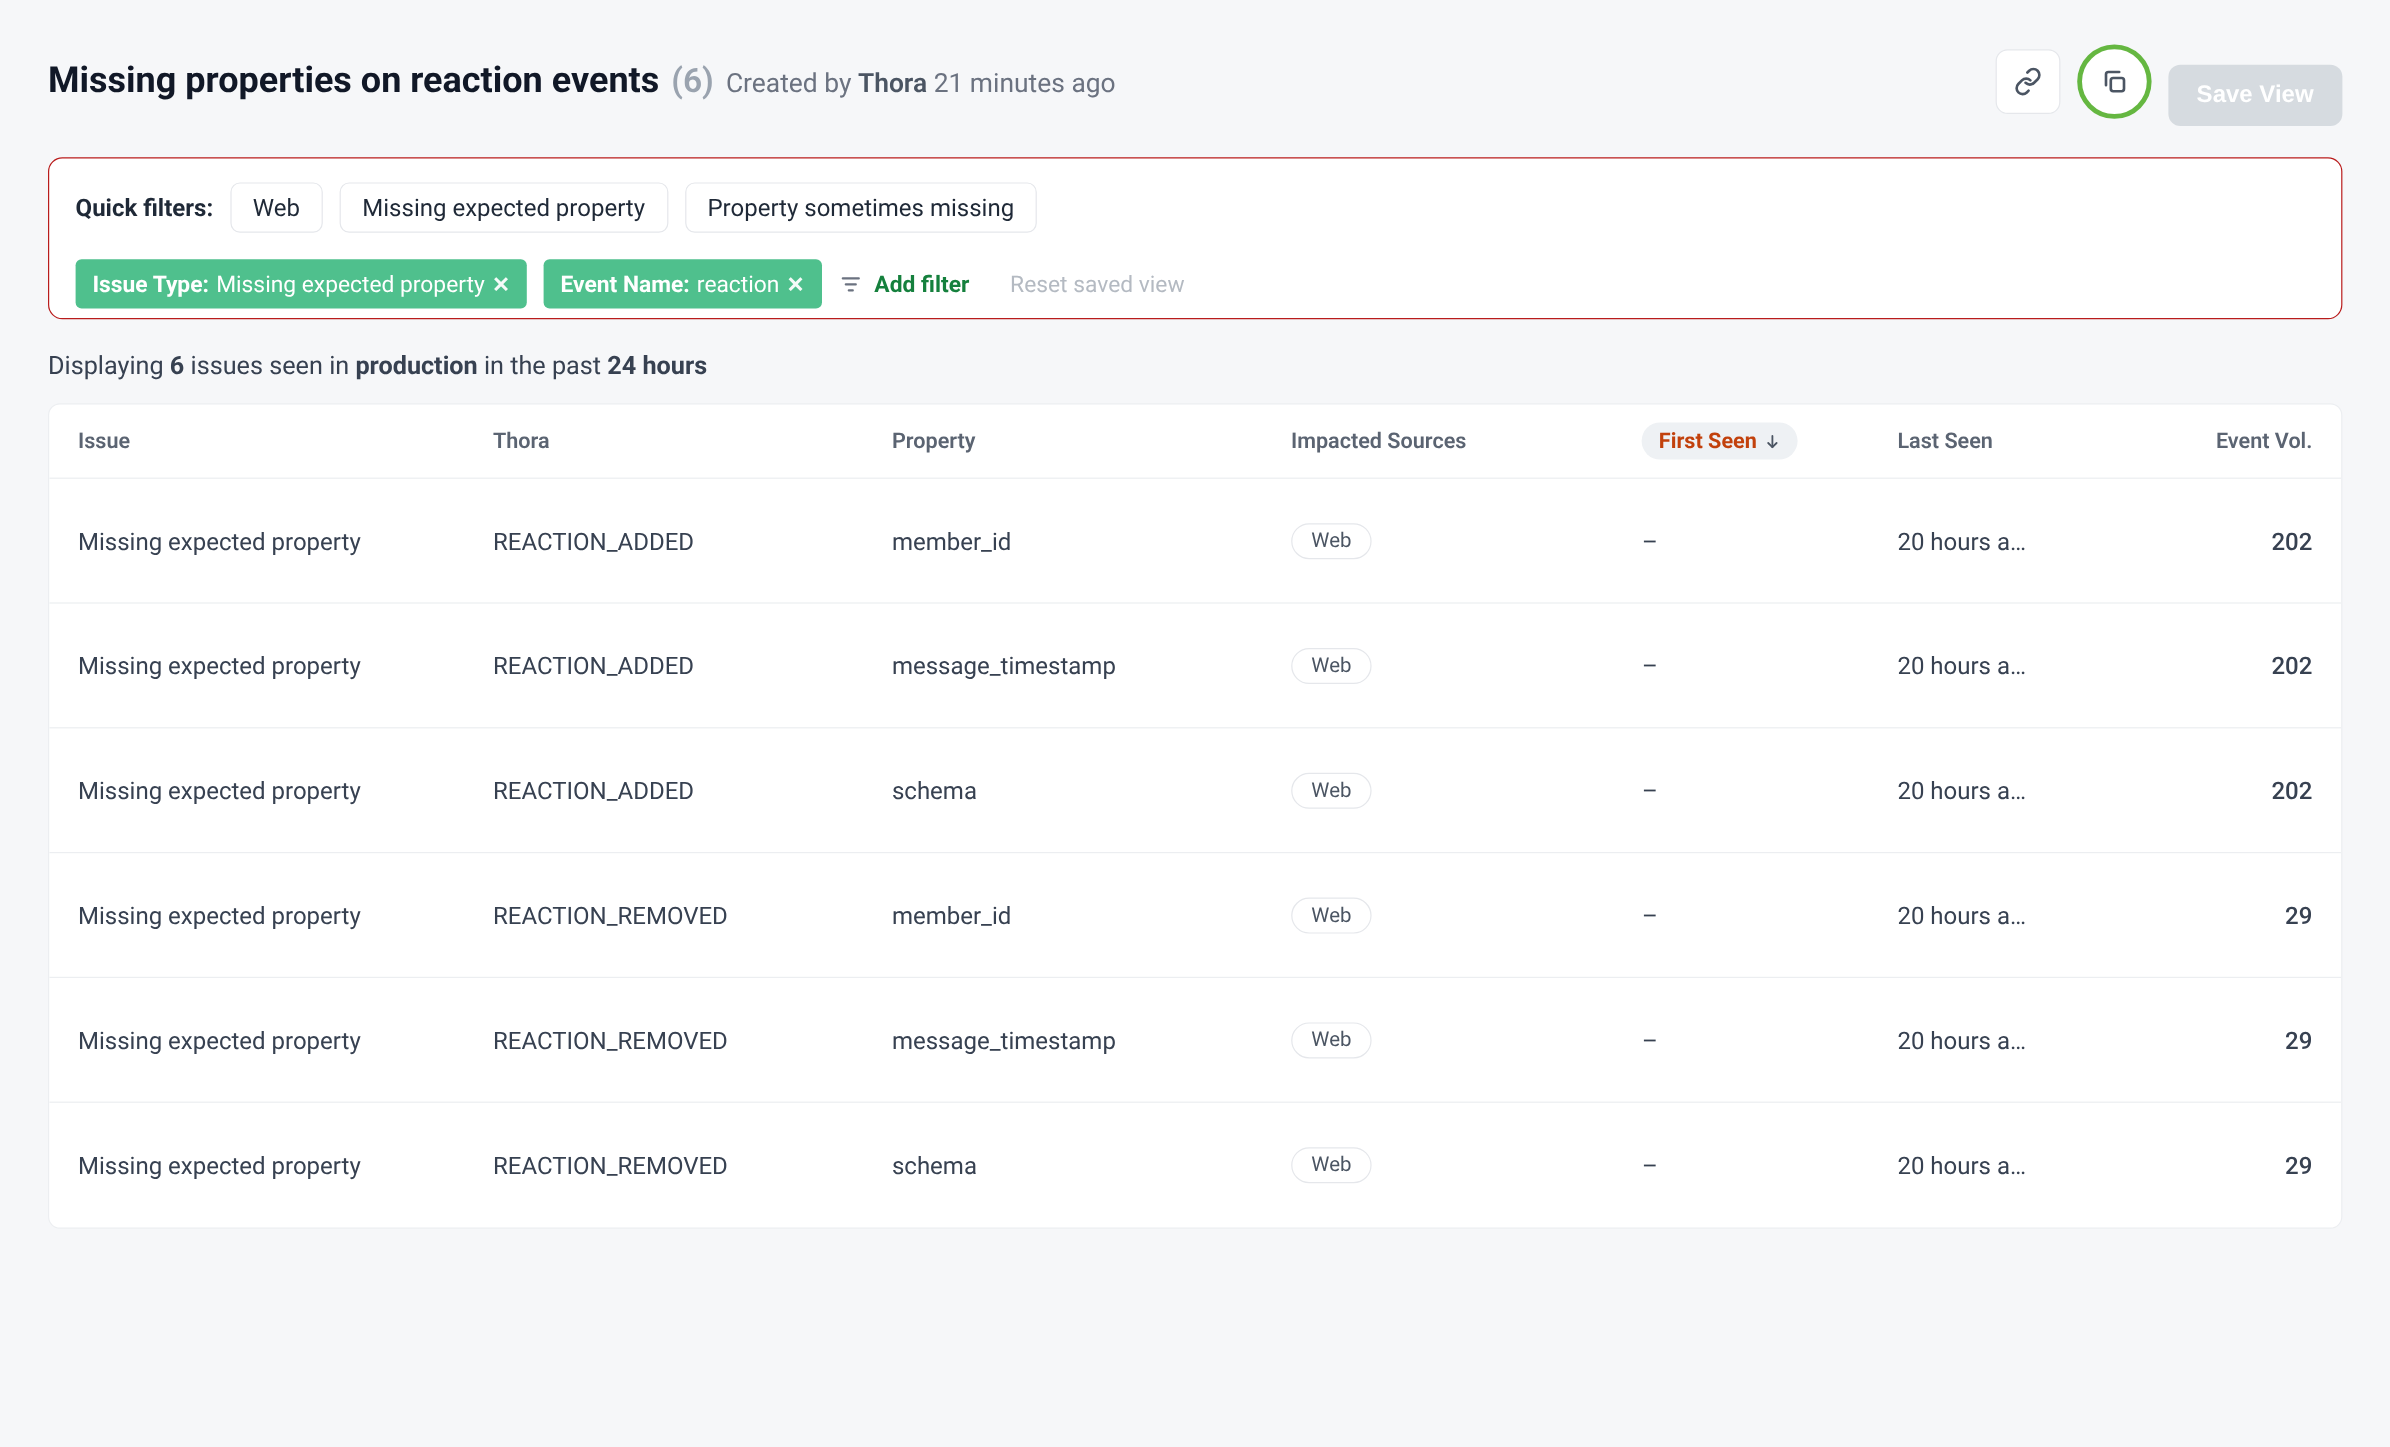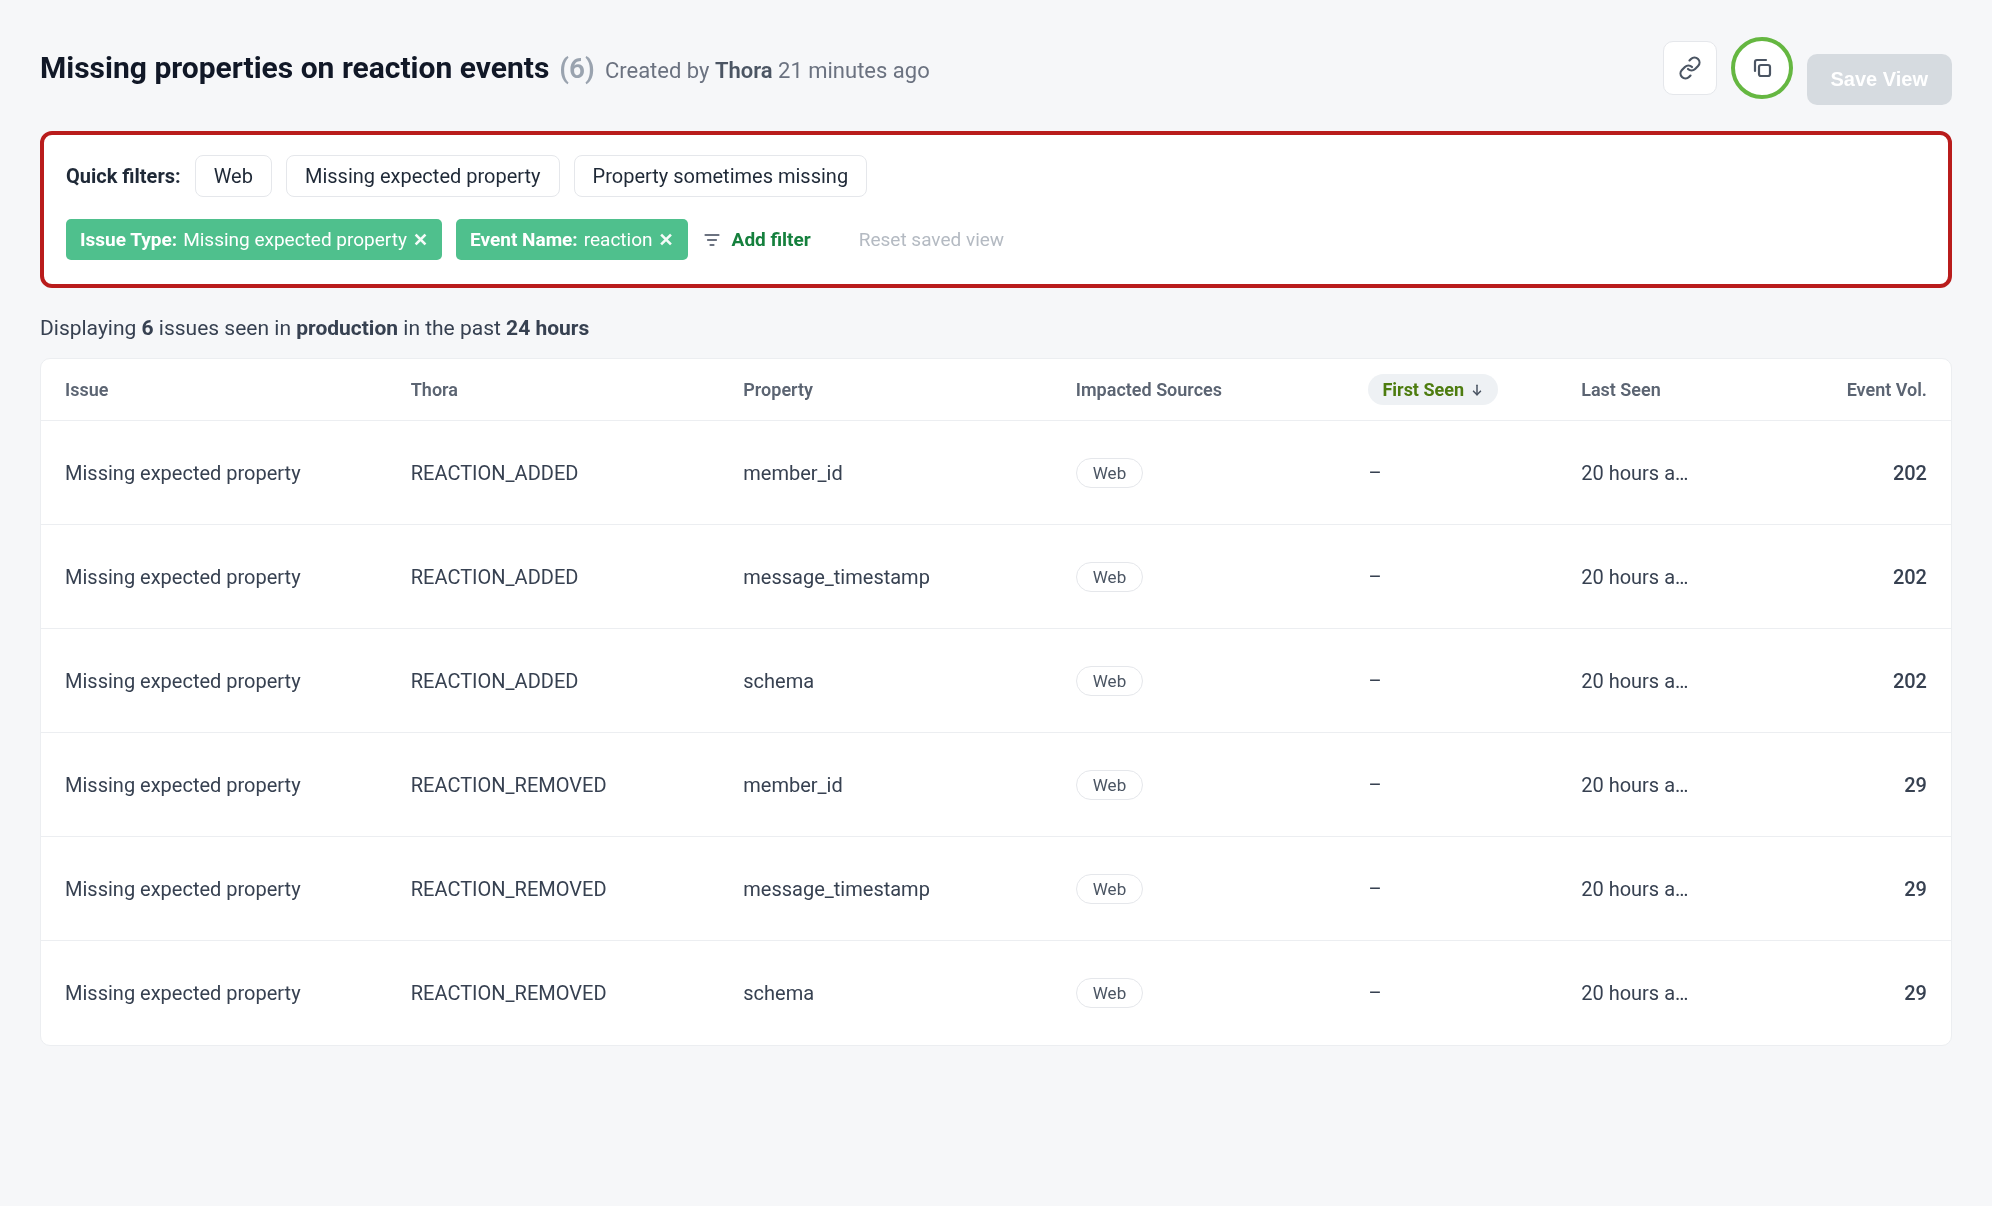--- a/index.html
+++ b/index.html
@@ -57,23 +57,23 @@
     font-weight:700;
     border:none;
     border-radius:10px;
     padding: 14px 24px;
     font-size:20px;
     cursor:default;
     margin-top:24px;
   }
   .filters-card {
     background:#fff;
-    border:4px solid #b91c1c;
+    border:1px solid #b91c1c;
     border-radius:12px;
-    padding: 20px 22px 24px;
+    padding: 20px 22px 8px;
     margin-bottom: 28px;
   }
   .quick-row { display:flex; align-items:center; gap:14px; margin-bottom:22px; flex-wrap:wrap;}
   .quick-label { font-weight:700; color:#1f2937; font-size:20px;}
   .chip {
     border:1px solid #e5e7eb;
     background:#fff;
     border-radius:8px;
     padding:8px 18px;
     font-size:20px;
@@ -90,21 +90,21 @@
     font-size:19px;
   }
   .pill .key{ font-weight:700;}
   .pill .val{ font-weight:400;}
   .pill .x { cursor:pointer; font-weight:700; font-size:18px; opacity:0.95;}
   .add-filter {
     display:flex; align-items:center; gap:10px;
     color:#15803d; font-weight:700; font-size:19px;
     cursor:pointer;
   }
-  .reset-link { color:#b4bac2; font-size:19px; cursor:pointer; margin-left:34px;}
+  .reset-link { color:#b4bac2; font-size:19px; cursor:pointer; margin-left:20px;}
   .summary {
     font-size:21px;
     color:#374151;
     margin-bottom:18px;
   }
   .summary .b{ font-weight:700;}
   .table {
     background:#fff;
     border:1px solid #eceef1;
     border-radius:10px;
@@ -123,21 +123,21 @@
     font-weight:600;
     font-size:18px;
   }
   .th-right { text-align:right;}
   .th-first {
     display:inline-flex; align-items:center; gap:6px;
     background:#eef1f4;
     border-radius:18px;
     padding:5px 14px;
     width:fit-content;
-    color:#4d7c0f;
+    color:#c2410c;
     font-weight:700;
   }
   .trow {
     height:104px;
     border-bottom:1px solid #eceef1;
     font-size:20px;
     color:#374151;
   }
   .trow:last-child{ border-bottom:none;}
   .badge {

